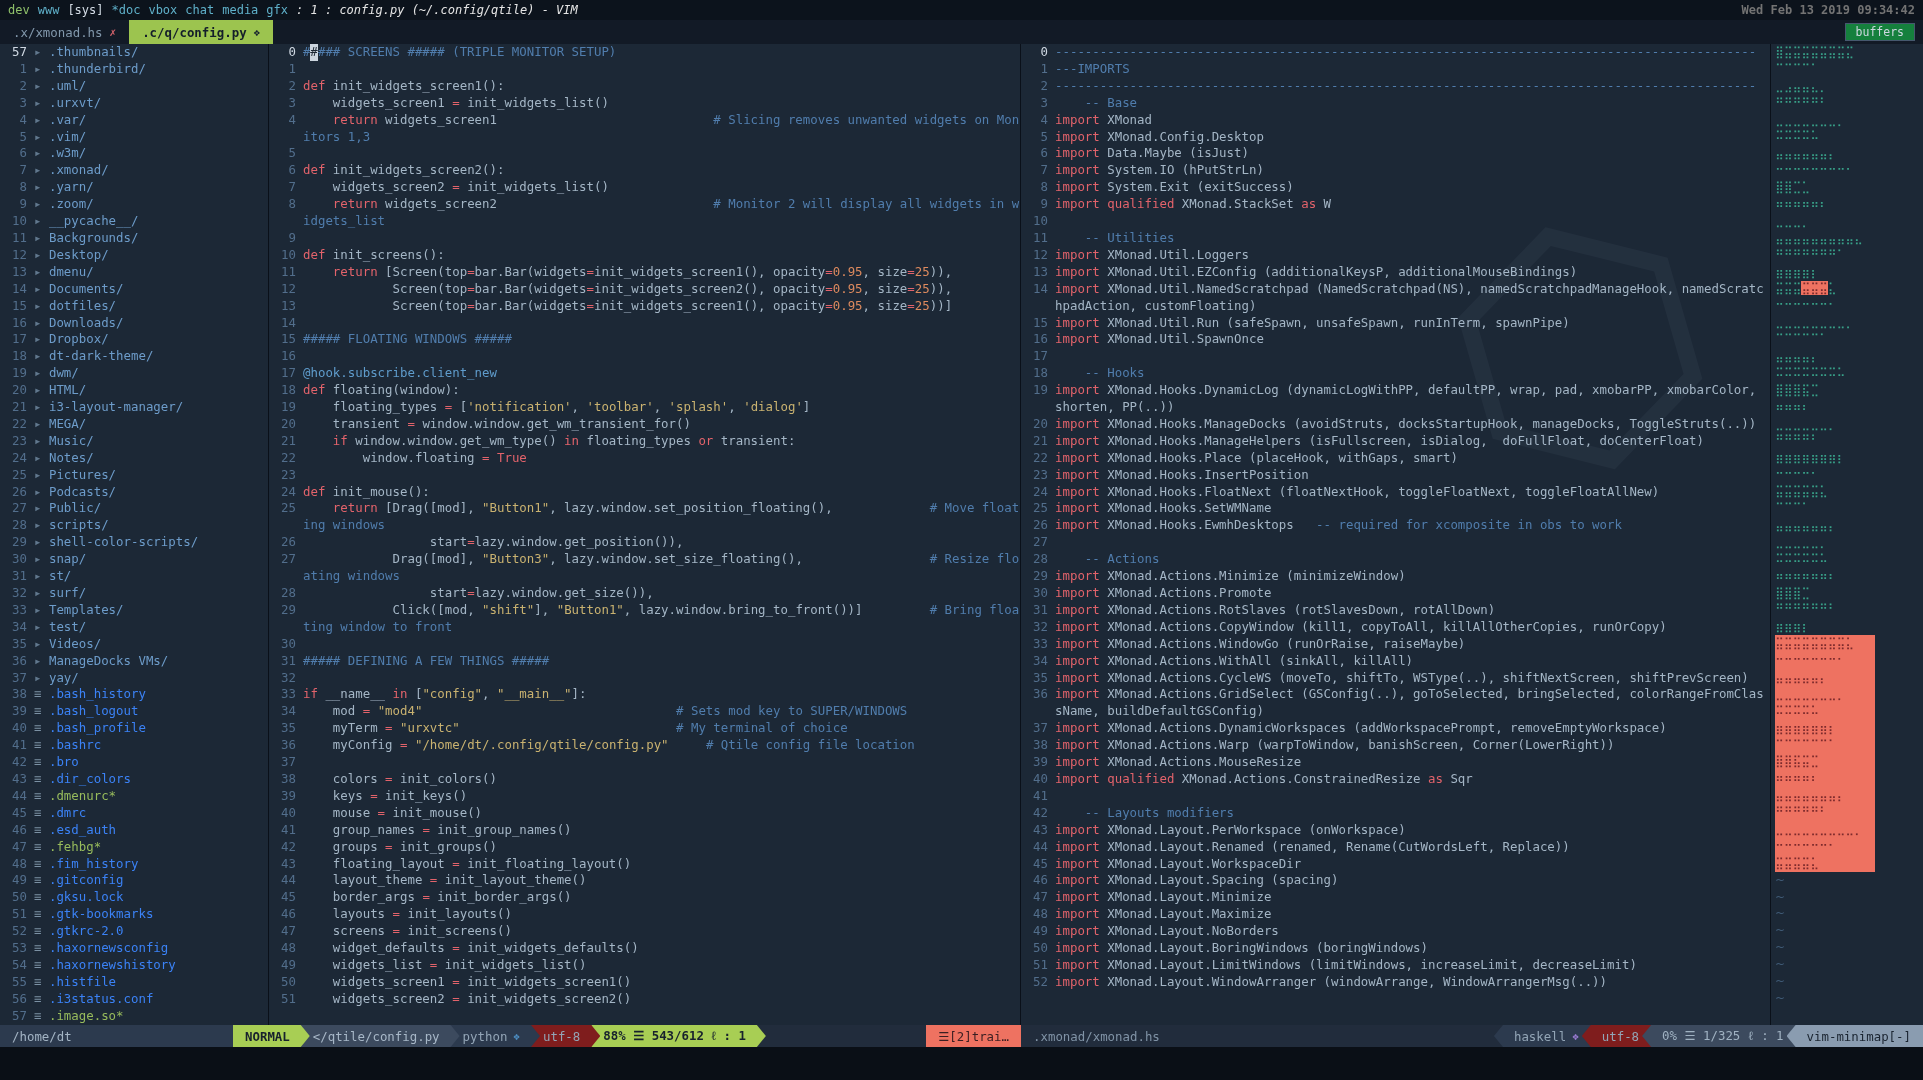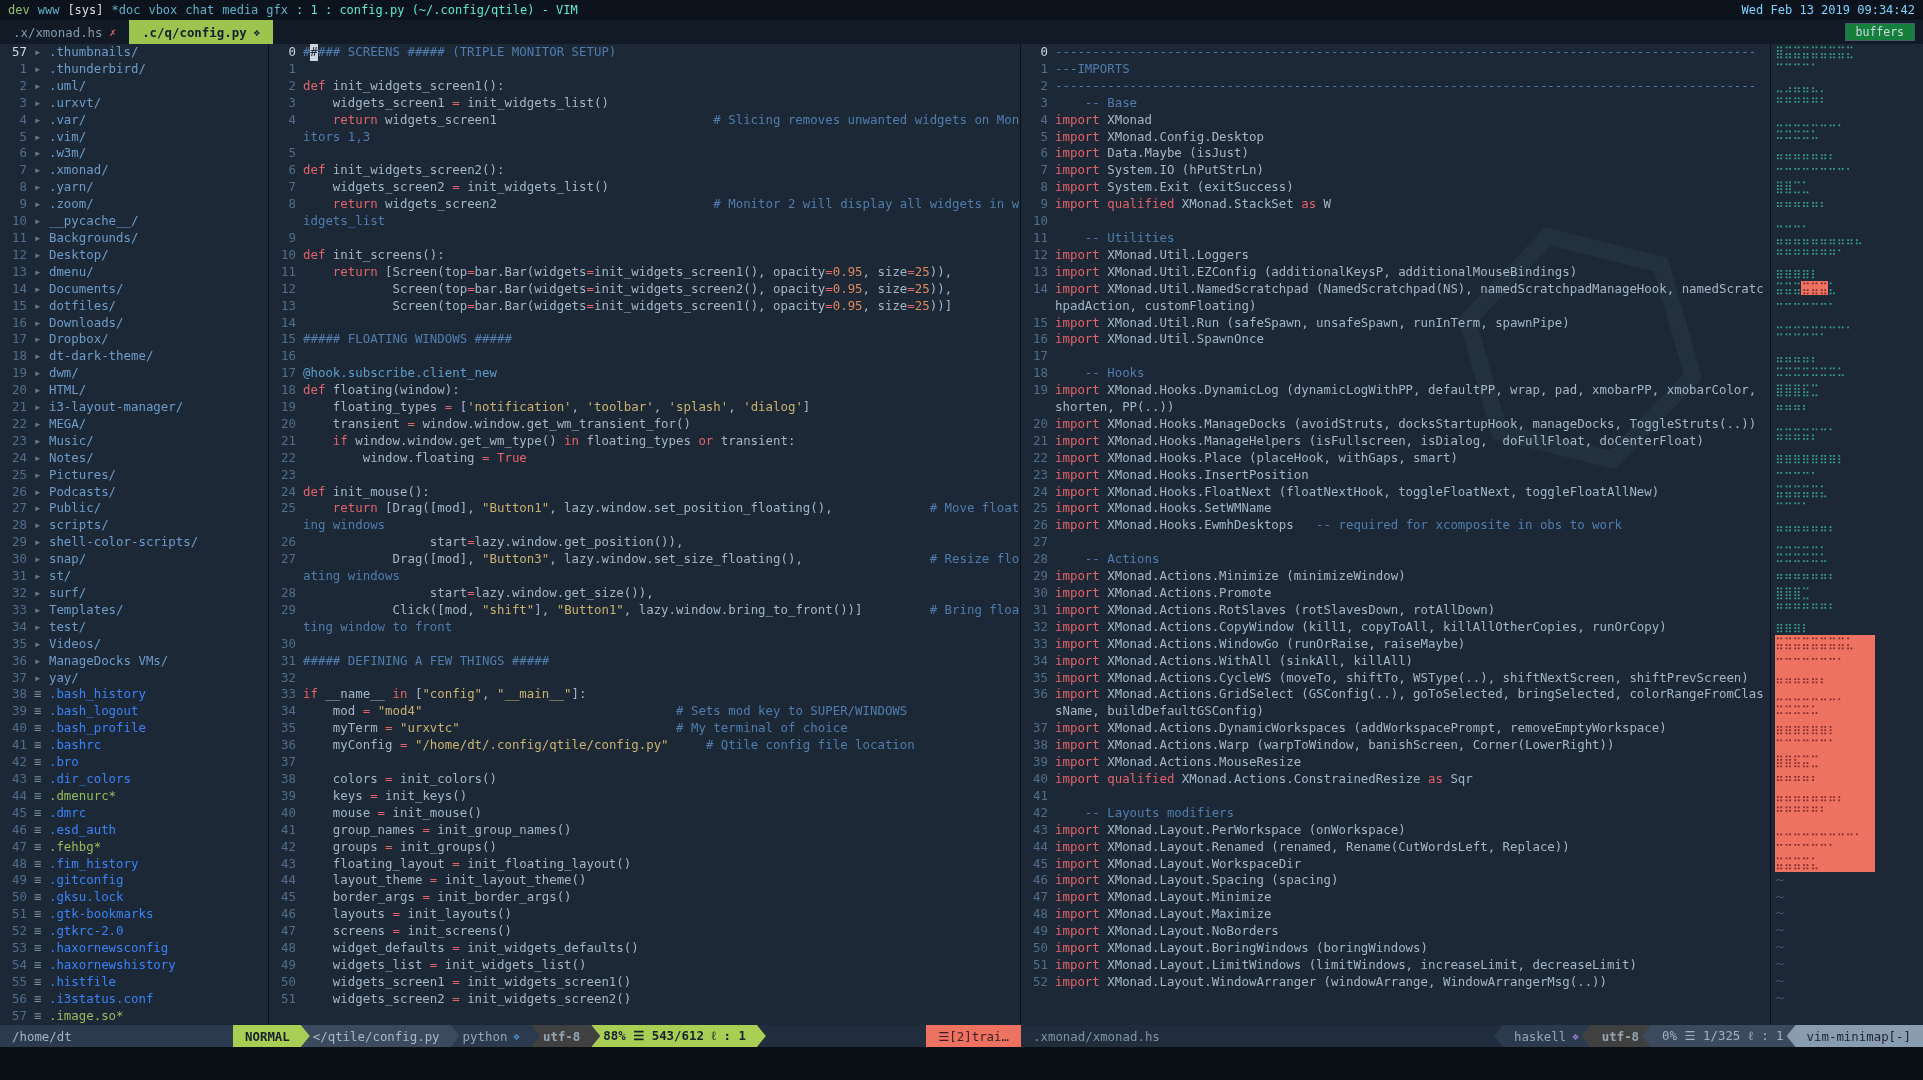--- a/index.html
+++ b/index.html
@@ -9,22 +9,22 @@
     background:var(--bg); font-family:"DejaVu Sans Mono", monospace;
     color:var(--fg);
   }
   
   .tmux-bar {
     height:20px; background:var(--bg_dark); display:flex; align-items:center;
     padding:0 8px; font-size:12px; white-space:pre;
   }
   .tmux-bar .tags { display:flex; gap:0; }
   .tmux-bar .tag { margin-right:8px; }
-  .tmux-bar .ttl { color:#5eead4; }
-  .tmux-bar .clock { margin-left:auto; color:#7dd3fc; }
+  .tmux-bar .ttl { color:#e5e5e5;font-style:italic; }
+  .tmux-bar .clock { margin-left:auto; color:#737373;font-weight:bold; }
   
   .tabline {
     height:24px; background:#121a26; display:flex; align-items:stretch;
     font-size:12.4px;
   }
   .tab { display:flex; align-items:center; gap:7px; padding:0 13px; color:#8298ac; cursor:default; }
   .tab.active { background:var(--tab_active); color:#141e2a; font-weight:bold; }
   .tab .ticon { font-size:11px; }
   .buffers {
     margin-left:auto; align-self:center; margin-right:8px;
@@ -74,21 +74,21 @@
   .mm-tilde { color:#3f5a75; }
   
   .statusline { height:22px; display:flex; font-size:12.4px; }
   .lstat { width:1021px; display:flex; background:#212c3c; }
   .rstat { flex:1; display:flex; background:#212c3c; }
   .seg { position:relative; display:flex; align-items:center; padding:0 12px; white-space:pre; height:22px; }
   .seg.cwd  { width:233px; background:#2c3a4e; color:#a3b4c4; }
   .seg.mode { background:var(--accent); color:#17212d; font-weight:bold; }
   .seg.file { background:#3c4a5e; color:#a8b8c8; }
   .seg.ft   { background:#2c3a4e; color:#93a5b6;text-align:center; }
-  .seg.enc  { background:#404040; color:#93a5b6;font-weight:bold; }
+  .seg.enc  { background:#7f1d1d; color:#93a5b6; }
   .seg.pos  { background:var(--accent); color:#17212d; font-weight:bold; }
   .seg.warn { background:var(--warn); color:#3a1f22; margin-left:auto; }
   .seg.rfile { background:#212c3c; color:#8093a6; }
   .seg.rpos { background:#3c4a5e; color:#a0b2c2; }
   .seg.plugin { background:#8a9cb0; color:#1a2430; }
   .arrow-r { clip-path:polygon(0 0, calc(100% - 9px) 0, 100% 50%, calc(100% - 9px) 100%, 0 100%); margin-right:-9px; padding-right:20px; }
   .arrow-l { clip-path:polygon(0 50%, 9px 0, 100% 0, 100% 100%, 9px 100%); margin-left:-9px; padding-left:20px; }
   .z7{z-index:7}.z6{z-index:6}.z5{z-index:5}.z4{z-index:4}.z3{z-index:3}
   .r2{z-index:2}.r3{z-index:3}.r4{z-index:4}.r5{z-index:5}
   .fticon { margin-left:6px; font-size:11px; }

